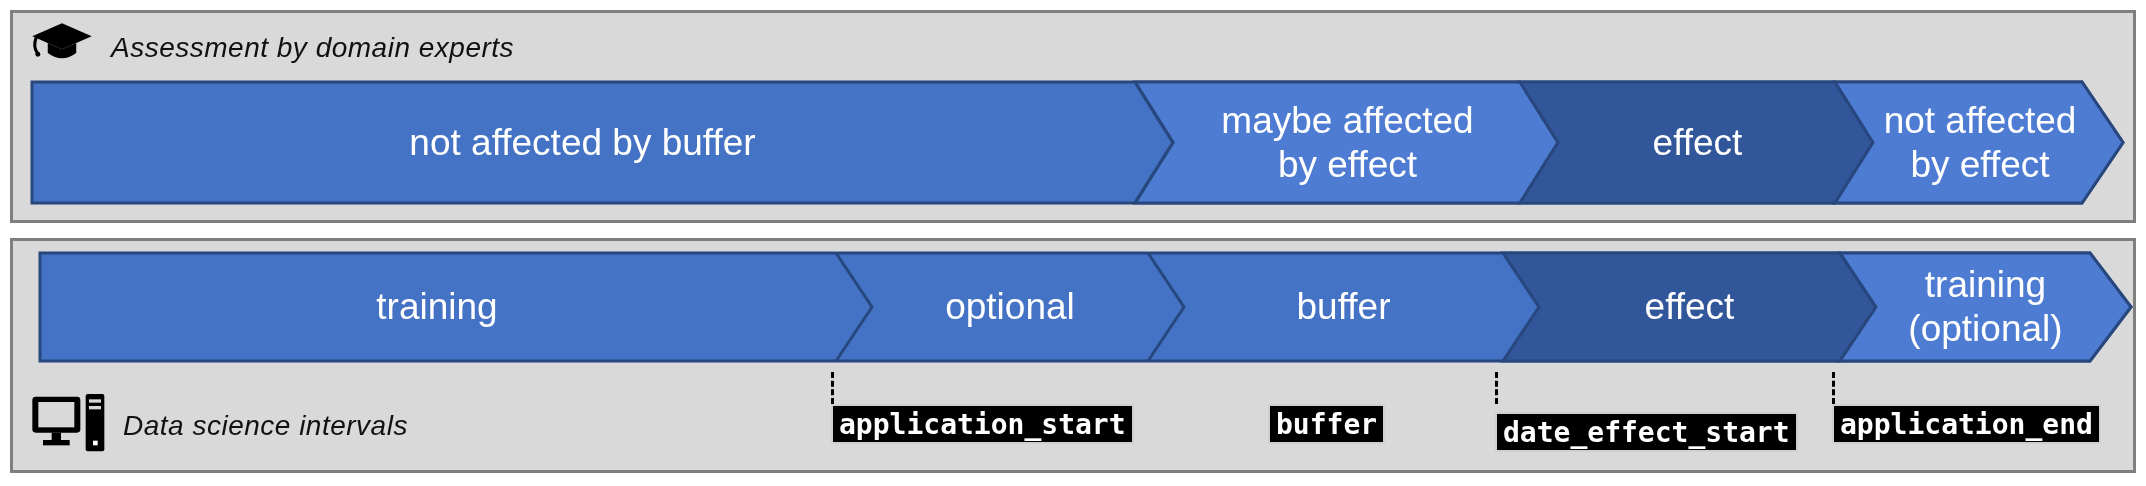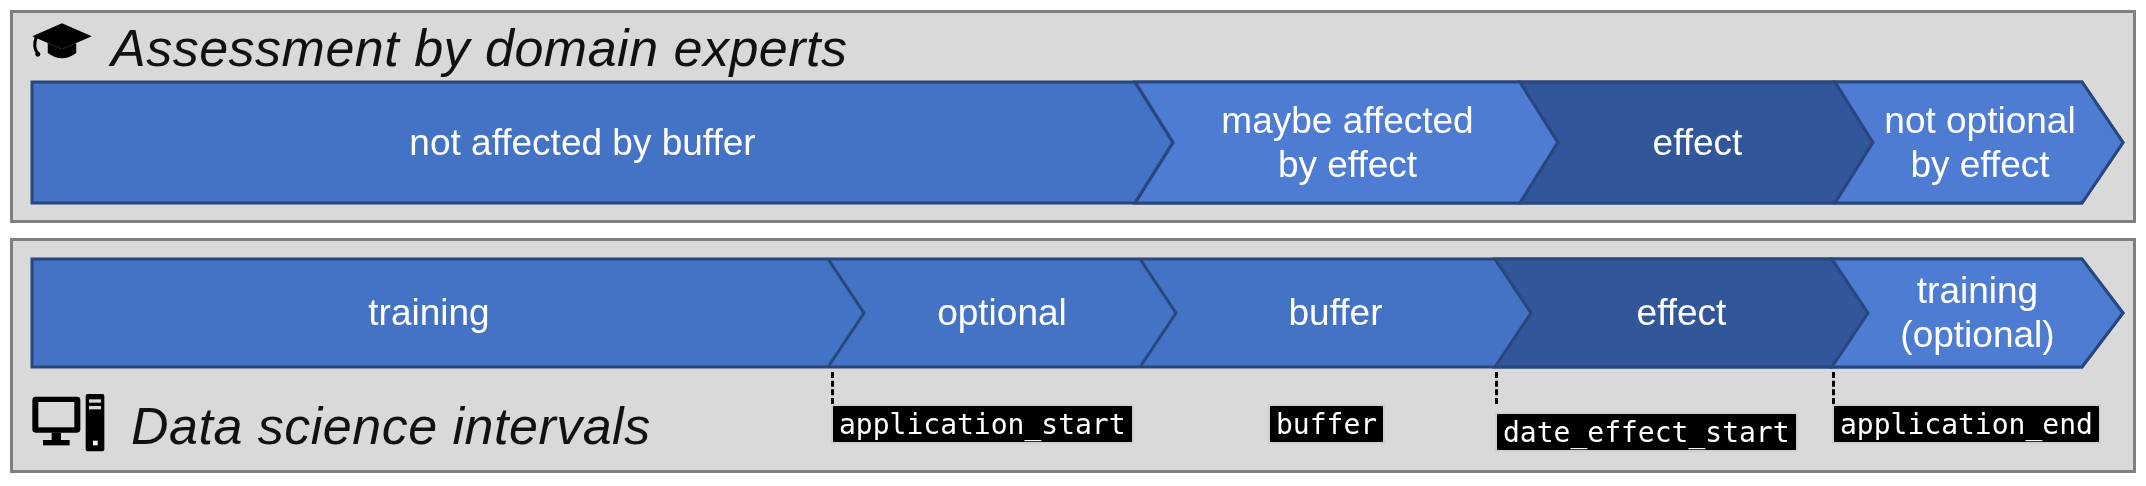--- a/index.html
+++ b/index.html
@@ -15,50 +15,50 @@
   *{box-sizing:border-box;margin:0;padding:0;}
   body{background:#ffffff;font-family:"Liberation Sans",sans-serif;}
   .stage{position:relative;width:2146px;height:486px;background:#ffffff;overflow:hidden;}
 
   .panel{position:absolute;background:var(--panel-bg);border:3px solid var(--panel-border);}
   .panel-top{left:10px;top:10px;width:2126px;height:213px;}
   .panel-bottom{left:10px;top:238px;width:2126px;height:235px;}
 
   .panel-header{position:absolute;left:18px;top:6px;height:58px;display:flex;align-items:center;gap:18px;}
   .panel-header .hdr-text, .panel-footer .ftr-text{
-    font-style:italic;font-size:52px;color:#111;letter-spacing:0.5px;
+    font-style:italic;font-size:28px;color:#111;letter-spacing:0.5px;
   }
   .hdr-icon svg{display:block;}
 
   .bar{position:absolute;left:17px;width:2095px;}
   .bar-top{top:67px;height:125px;}
-  .bar-bottom{top:16px;height:112px;}
+  .bar-bottom{top:10px;height:112px;margin-left:8px;}
   .bar svg{position:absolute;left:0;top:0;width:100%;height:100%;}
 
   .fill-base{fill:var(--blue);stroke:var(--bar-outline);stroke-width:3;}
   .fill-light{fill:var(--blue-light);stroke:var(--bar-outline);stroke-width:3;}
   .fill-dark{fill:var(--blue-dark);stroke:var(--bar-outline);stroke-width:3;}
   .sep{fill:none;stroke:var(--bar-outline);stroke-width:3;}
 
   .seg-label{
     position:absolute;top:0;height:100%;
     display:flex;flex-direction:column;align-items:center;justify-content:center;
     color:#fff;font-size:37px;line-height:44px;text-align:center;white-space:nowrap;
   }
 
   .marker-line{position:absolute;width:0;height:30px;border-left:3px dashed #000;top:365px;}
   .marker-box{
     position:absolute;top:396px;height:40px;
     background:var(--marker-bg);color:var(--marker-fg);
-    font-family:"DejaVu Sans Mono",monospace;font-weight:normal;font-size:28px;
+    font-family:"DejaVu Sans Mono",monospace;font-weight:bold;font-size:28px;
     display:inline-flex;align-items:center;padding:0 6px;white-space:nowrap;
     border:2px solid #cfcfcf;
   }
 
-  .panel-footer{position:absolute;left:18px;top:148px;height:74px;display:flex;align-items:center;gap:24px;}
+  .panel-footer{position:absolute;left:18px;top:148px;height:74px;display:flex;align-items:center;gap:16px;}
   .ftr-icon svg{display:block;}
 </style>
 </head>
 <body>
 
 <div class="stage">
 
   <section class="panel panel-top">
 
     <div class="panel-header">
@@ -88,21 +88,21 @@
       </div>
       <div class="seg-label" style="left:1125px;width:385px;">
         <span>maybe affected</span>
         <span>by effect</span>
       </div>
       <div class="seg-label" style="left:1510px;width:315px;">
         <span>effect</span>
         <span></span>
       </div>
       <div class="seg-label" style="left:1825px;width:250px;">
-        <span>not optional</span>
+        <span>not affected</span>
         <span>by effect</span>
       </div>
     </div>
   </section>
 
   <section class="panel panel-bottom">
 
     <div class="bar bar-bottom">
       <svg viewBox="0 0 2095 112" preserveAspectRatio="none">
         <polygon class="fill-base" points="2,2 2052,2 2093,56 2052,110 2,110"></polygon>

